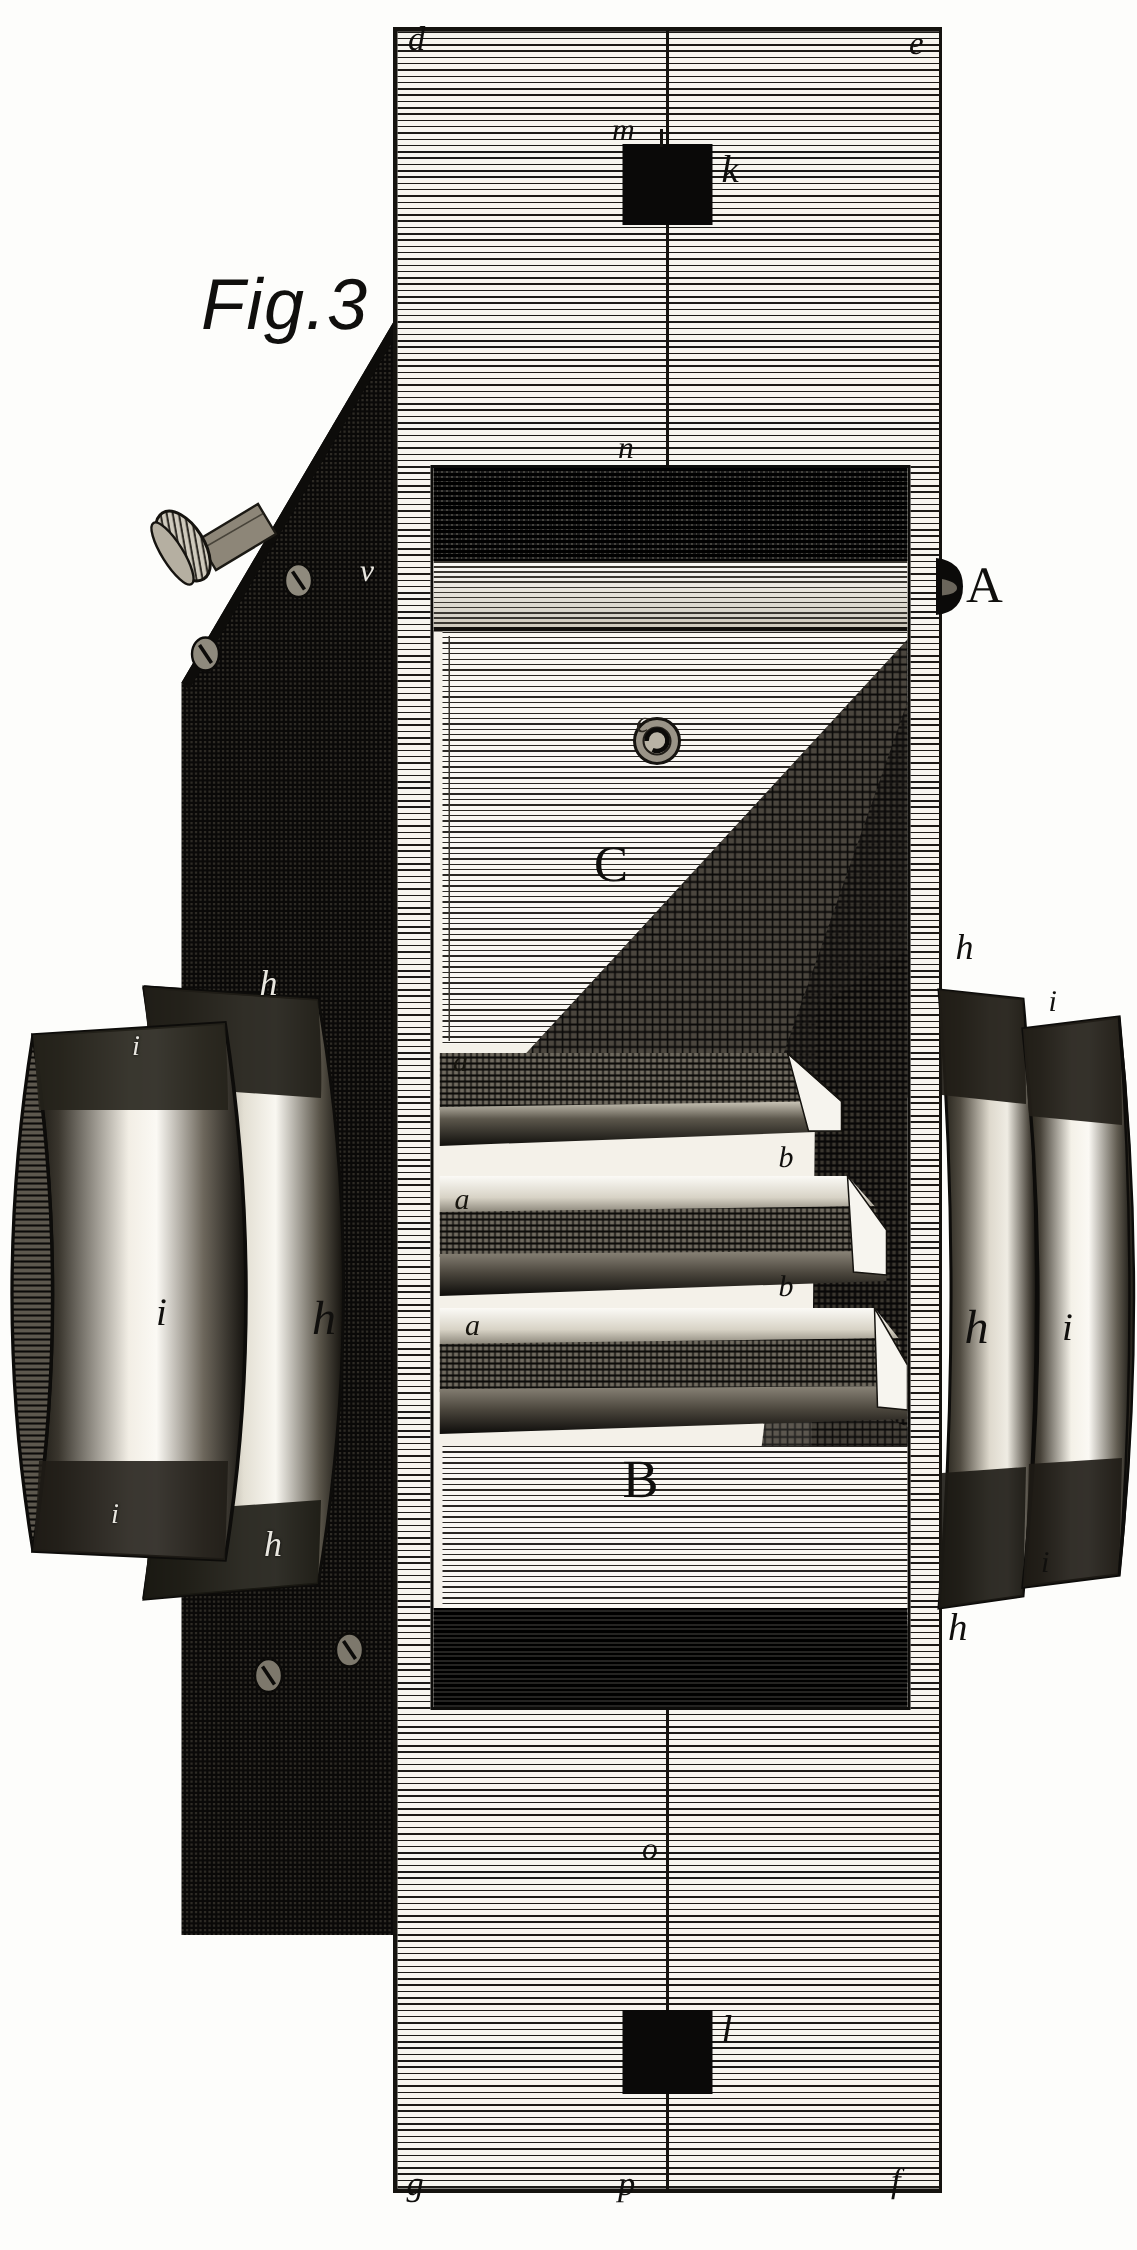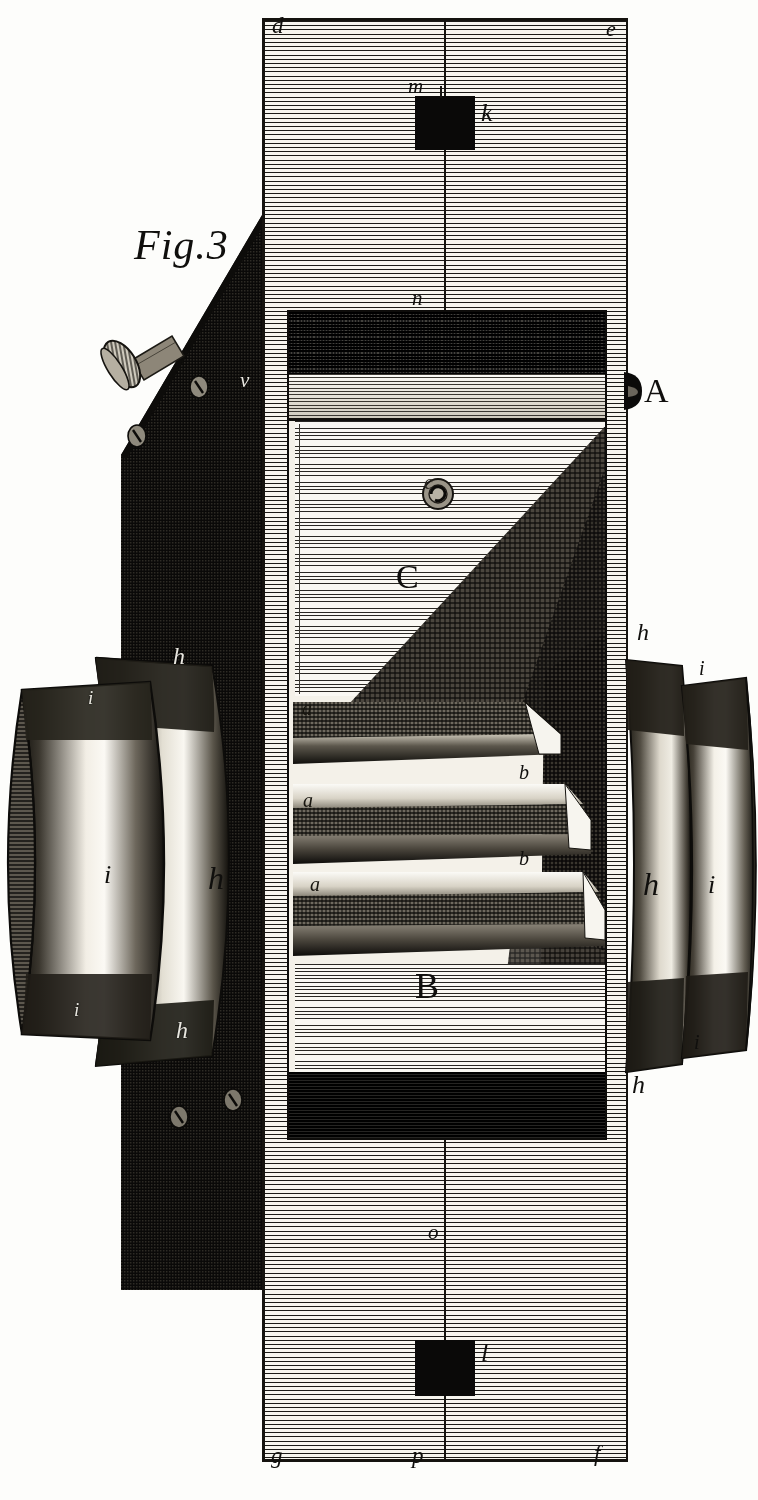--- a/index.html
+++ b/index.html
@@ -335,16 +335,16 @@
   <span class="lbl" style="left:104px;top:862px;font-size:26px;">i</span>
   <span class="lbl lbl-lt" style="left:74px;top:1000px;font-size:19px;">i</span>
 
   <span class="lbl" style="left:637px;top:620px;font-size:24px;">h</span>
   <span class="lbl" style="left:643px;top:868px;font-size:32px;">h</span>
   <span class="lbl" style="left:632px;top:1072px;font-size:26px;">h</span>
   <span class="lbl" style="left:699px;top:658px;font-size:20px;">i</span>
   <span class="lbl" style="left:708px;top:872px;font-size:26px;">i</span>
   <span class="lbl" style="left:694px;top:1032px;font-size:20px;">i</span>
 
-  <span class="lbl" style="left:134px;top:180px;font-size:42px;font-family:Liberation Serif, serif;
-               font-style:italic;letter-spacing:1px;margin-top:44px;">Fig.3</span>
+  <span class="lbl" style="left:134px;top:180px;font-size:48px;font-family:Liberation Sans, sans-serif;
+               font-style:italic;letter-spacing:1px;">Fig.3</span>
 
 </div>
 
 </body></html>

